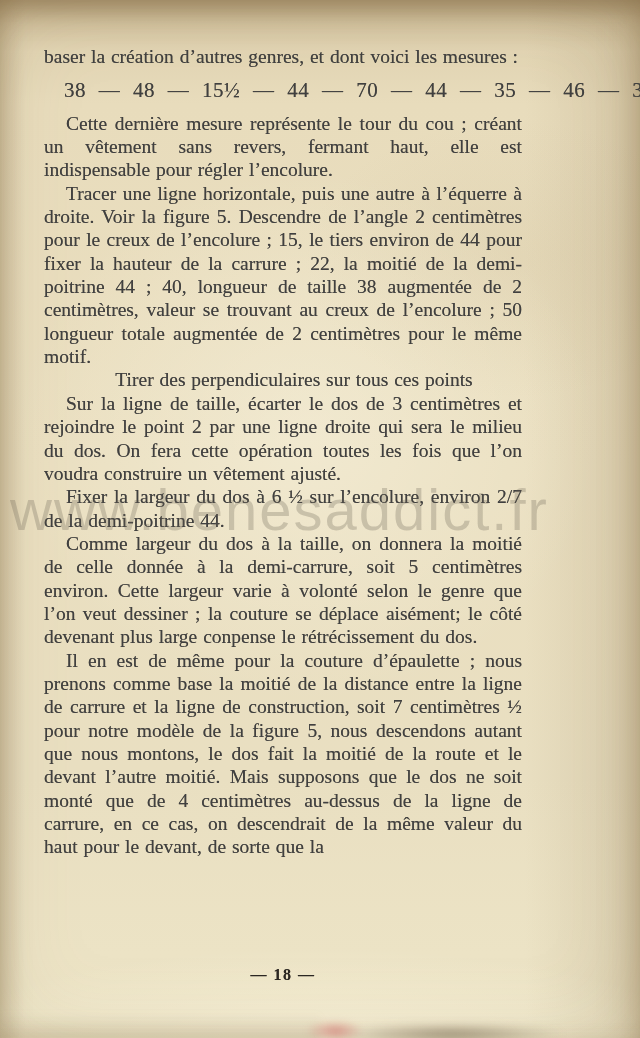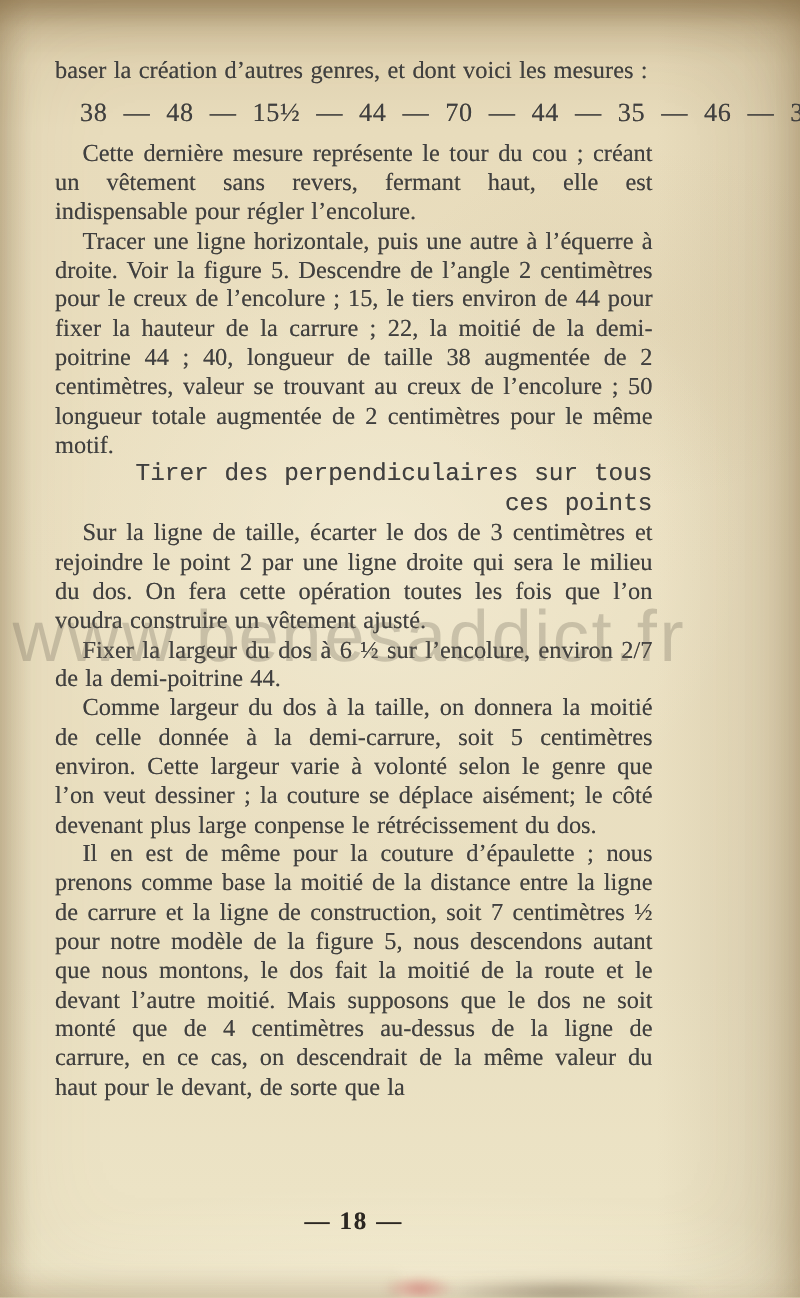--- a/index.html
+++ b/index.html
@@ -29,40 +29,40 @@
   
   .textcol {
     position:absolute; left:44px; top:45px; width:478px;
     font-size:19.5px; line-height:23.35px;
     color:#404040; text-align:justify;
     text-shadow:0 0 0.5px rgba(44,38,30,0.55);
     word-spacing:1px;
   }
   .textcol p { margin:0; text-indent:22px; }
   .textcol p.no-indent { text-indent:0; }
-  .textcol p.oneline { text-align:right;font-family:Liberation Mono, monospace; }
+  .textcol p.oneline { text-align:center; }
   .measures {
     text-indent:0 !important; text-align:left !important;
     padding-left:20px; margin:11px 0 9px 0 !important;
     font-size:21px; letter-spacing:0.5px; word-spacing:7px;
     white-space:nowrap;
   }
   
   .watermark {
     position:absolute; top:474px; left:10px; width:645px; height:72px;
     font-family:"Liberation Sans","DejaVu Sans",sans-serif;
     font-size:58px; line-height:72px; letter-spacing:2px;
     color:rgba(104,97,84,0.28);
     white-space:nowrap; overflow:hidden;
     pointer-events:none;
   }
   
   .pagenum {
     position:absolute; left:44px; top:966px; width:478px;
-    text-align:center; font-size:20px; font-weight:bold;
+    text-align:center; font-size:16px; font-weight:bold;
     letter-spacing:1.5px; color:#2b2722;
     text-shadow:0 0 0.5px rgba(44,38,30,0.55);
   }
   
   .finger-pink {
     position:absolute; left:306px; top:1020px; width:58px; height:22px;
     background:radial-gradient(closest-side, rgba(209,134,124,0.85), rgba(209,134,124,0));
     filter:blur(3px); pointer-events:none;
   }
   .finger-shadow {

